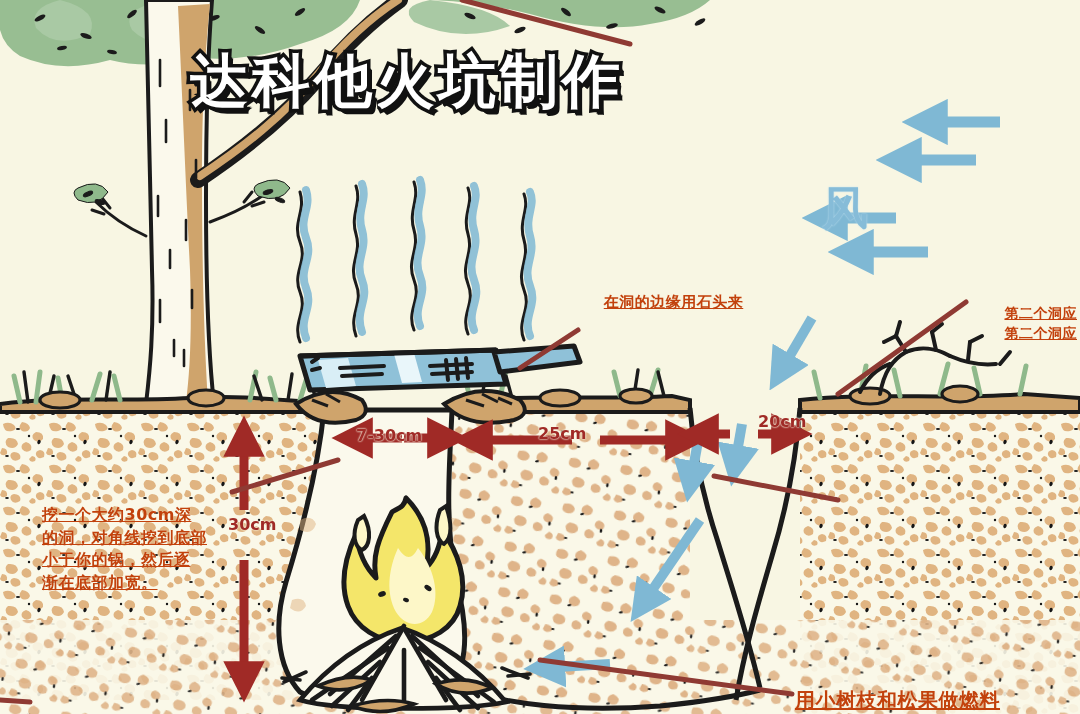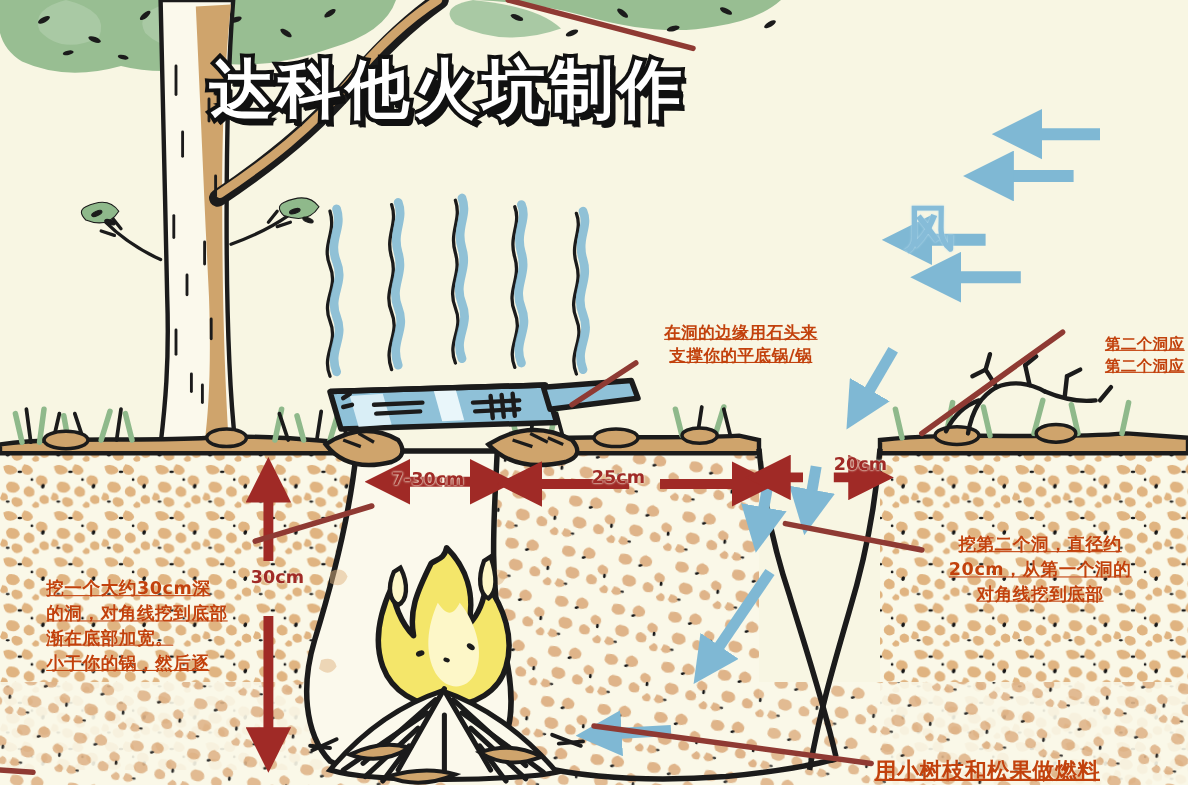--- a/index.html
+++ b/index.html
@@ -34,21 +34,21 @@
   
   .ann{
     color:#c2410c;font-weight:bold;z-index:35;
     line-height:1.42;letter-spacing:.5px;
     text-shadow:0 0 1px rgba(248,246,227,.9);
     text-decoration:underline;
   }
   .ann-stone{left:566px;top:292px;width:215px;text-align:center;font-size:15px;}
   .ann-second{left:957px;top:304px;width:120px;text-align:right;font-size:14px;}
   .ann-dig2{left:838px;top:484px;width:215px;text-align:center;font-size:16px;}
-  .ann-dig1{left:42px;top:524px;width:190px;text-align:left;font-size:16px;}
+  .ann-dig1{left:42px;top:504px;width:190px;text-align:left;font-size:16px;}
   .ann-fuel{left:795px;top:686px;font-size:20px;}
 
   
   .dim{color:#a02a26;font-weight:bold;font-size:16px;z-index:36;
        text-shadow:0 0 2px #f8f6e3,0 0 2px #f8f6e3;}
   .dim-1530{left:356px;top:426px;}
   .dim-25{left:538px;top:424px;}
   .dim-20{left:718px;top:412px;padding-left:40px;}
   .dim-30{left:228px;top:515px;}
 
@@ -461,39 +461,33 @@
   </svg>
 
   <div class="wm">知乎 @野外生存</div>
 
   <div class="title">达科他火坑制作</div>
 
   <div class="wind-label">风</div>
 
   <div class="ann ann-stone">
     <div>在洞的边缘用石头来</div>
-    <div>支撑你的平底锅/锅</div>
   </div>
 
   <div class="ann ann-second">
     <div>第二个洞应</div>
     <div>第二个洞应</div>
   </div>
 
-  <div class="ann ann-dig2">
-    <div>挖第二个洞，直径约</div>
-    <div>20cm，从第一个洞的</div>
-    <div>对角线挖到底部</div>
-  </div>
 
   <div class="ann ann-dig1">
     <div>挖一个大约30cm深</div>
     <div>的洞，对角线挖到底部</div>
+    <div>小于你的锅，然后逐</div>
     <div>渐在底部加宽。</div>
-    <div>小于你的锅，然后逐</div>
   </div>
 
   <div class="ann ann-fuel">用小树枝和松果做燃料</div>
 
   <div class="dim dim-1530">7-30cm</div>
   <div class="dim dim-25">25cm</div>
   <div class="dim dim-20">20cm</div>
   <div class="dim dim-30">30cm</div>
 
 </div>

